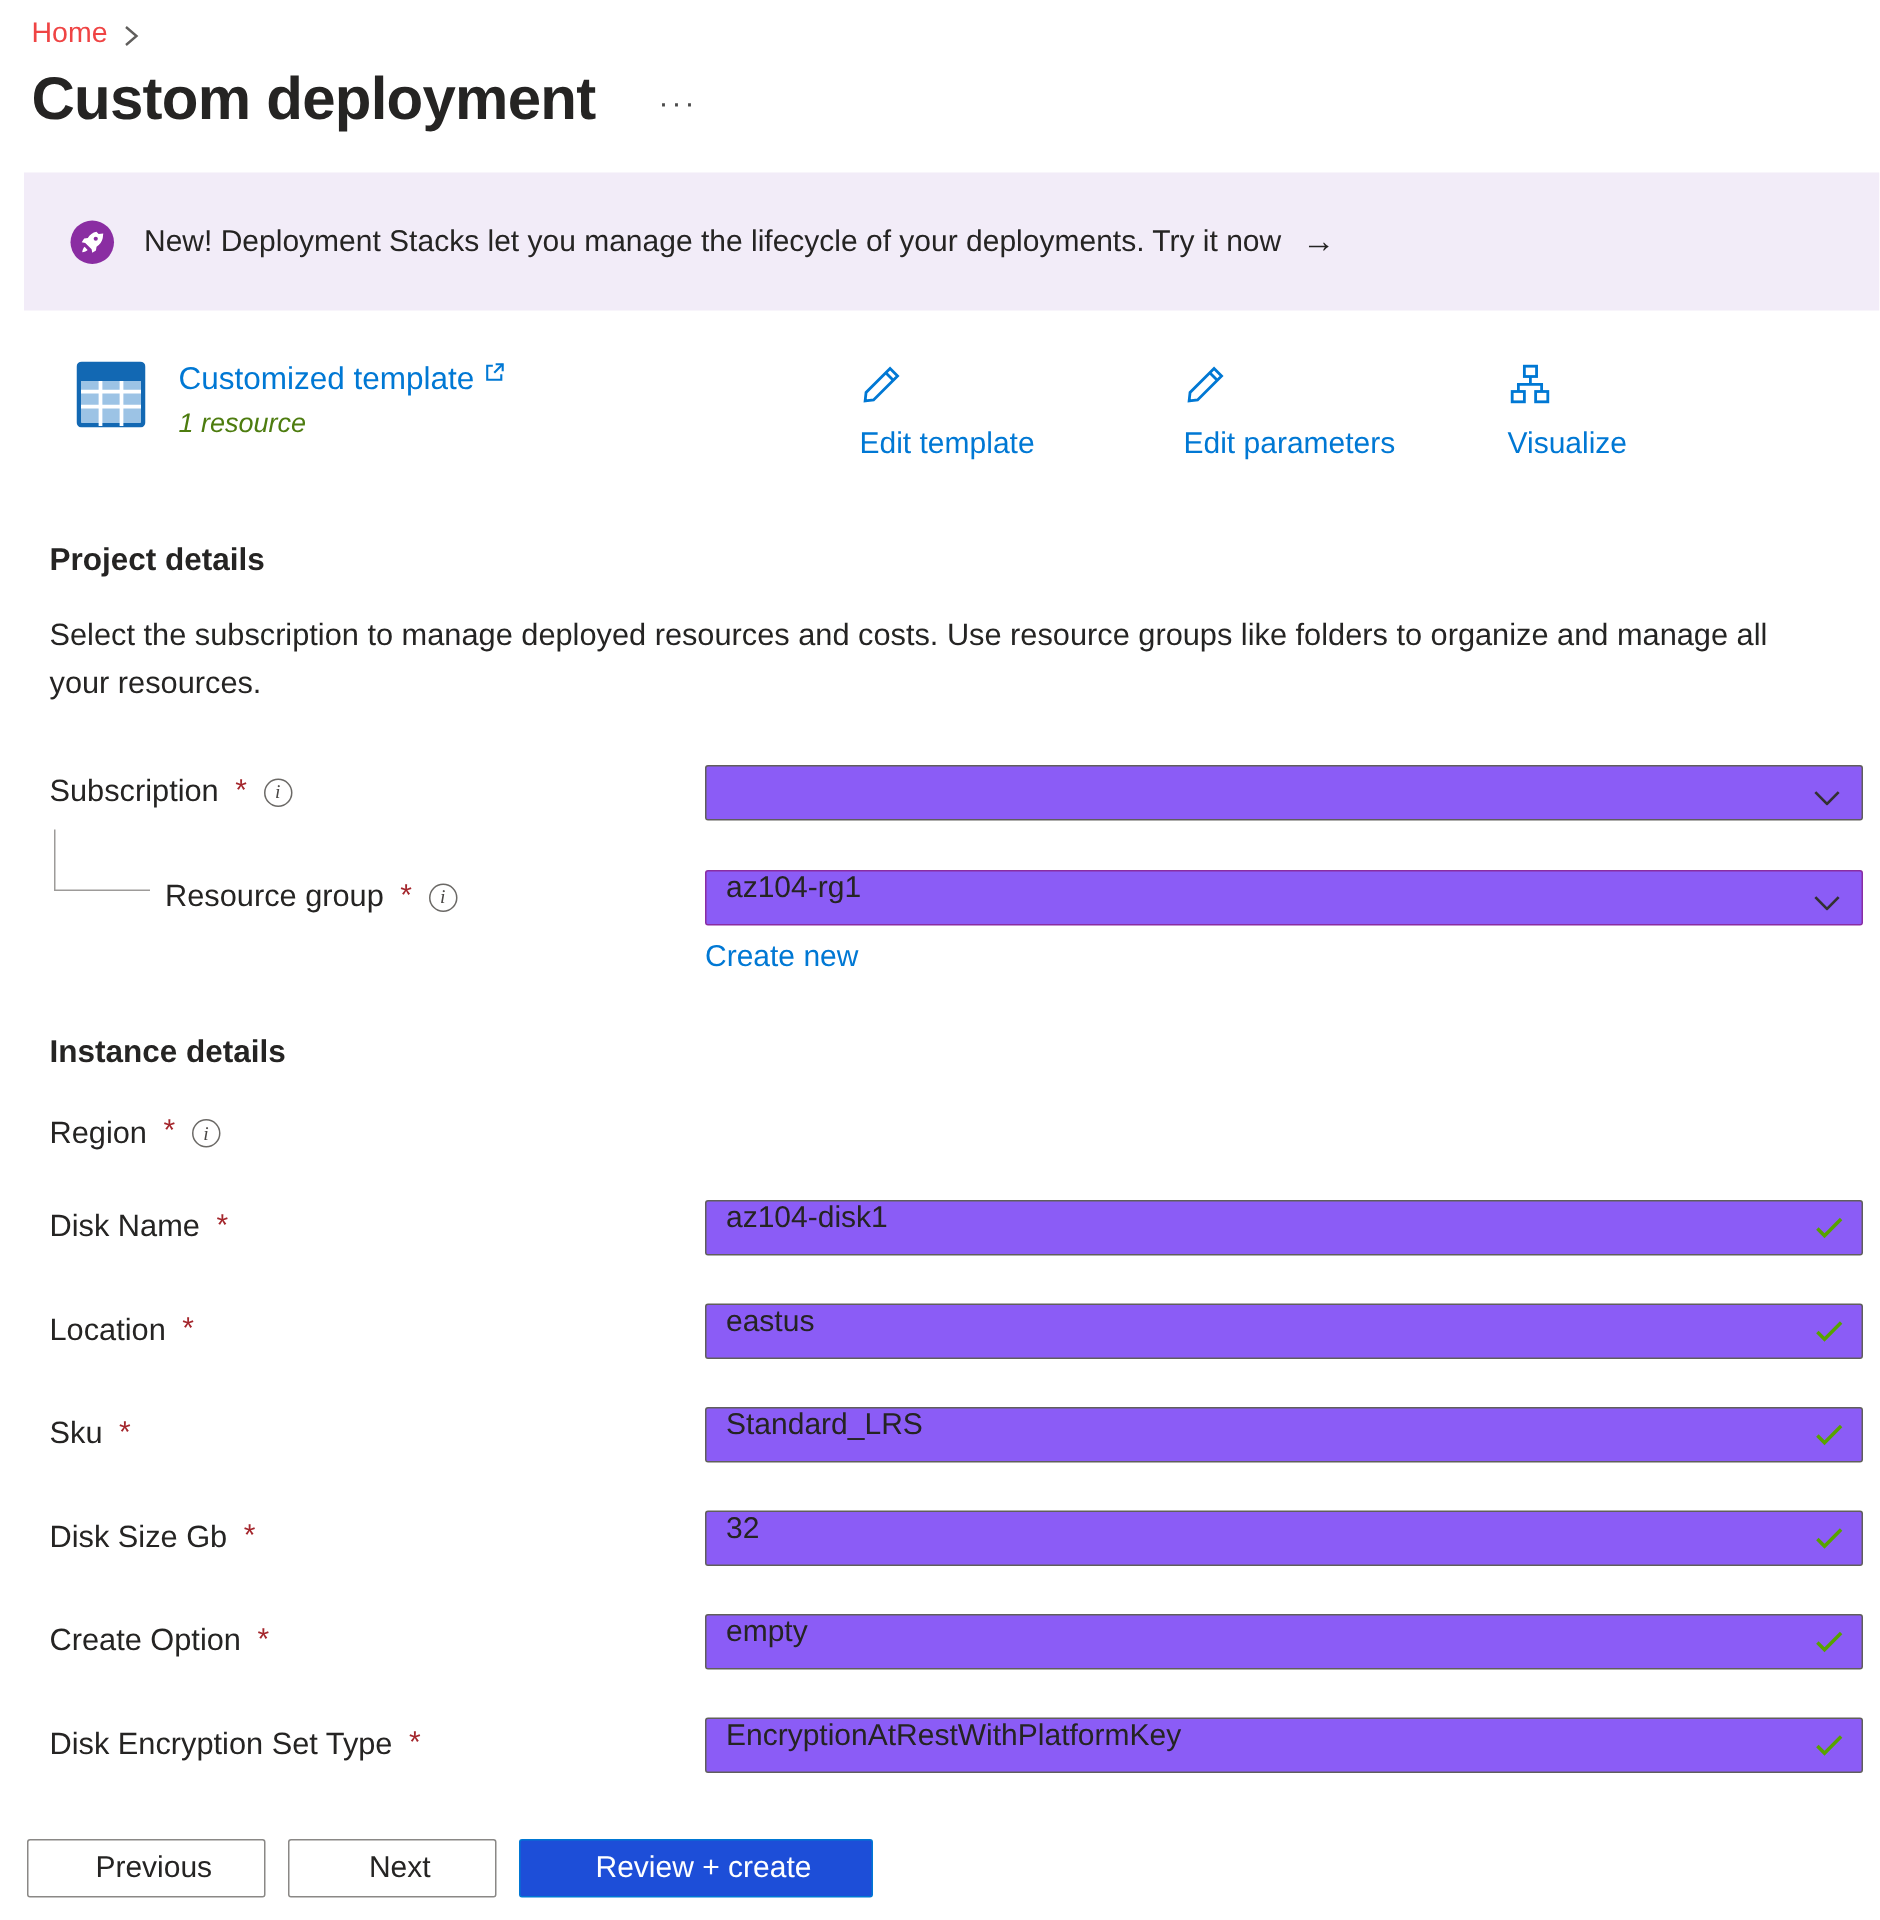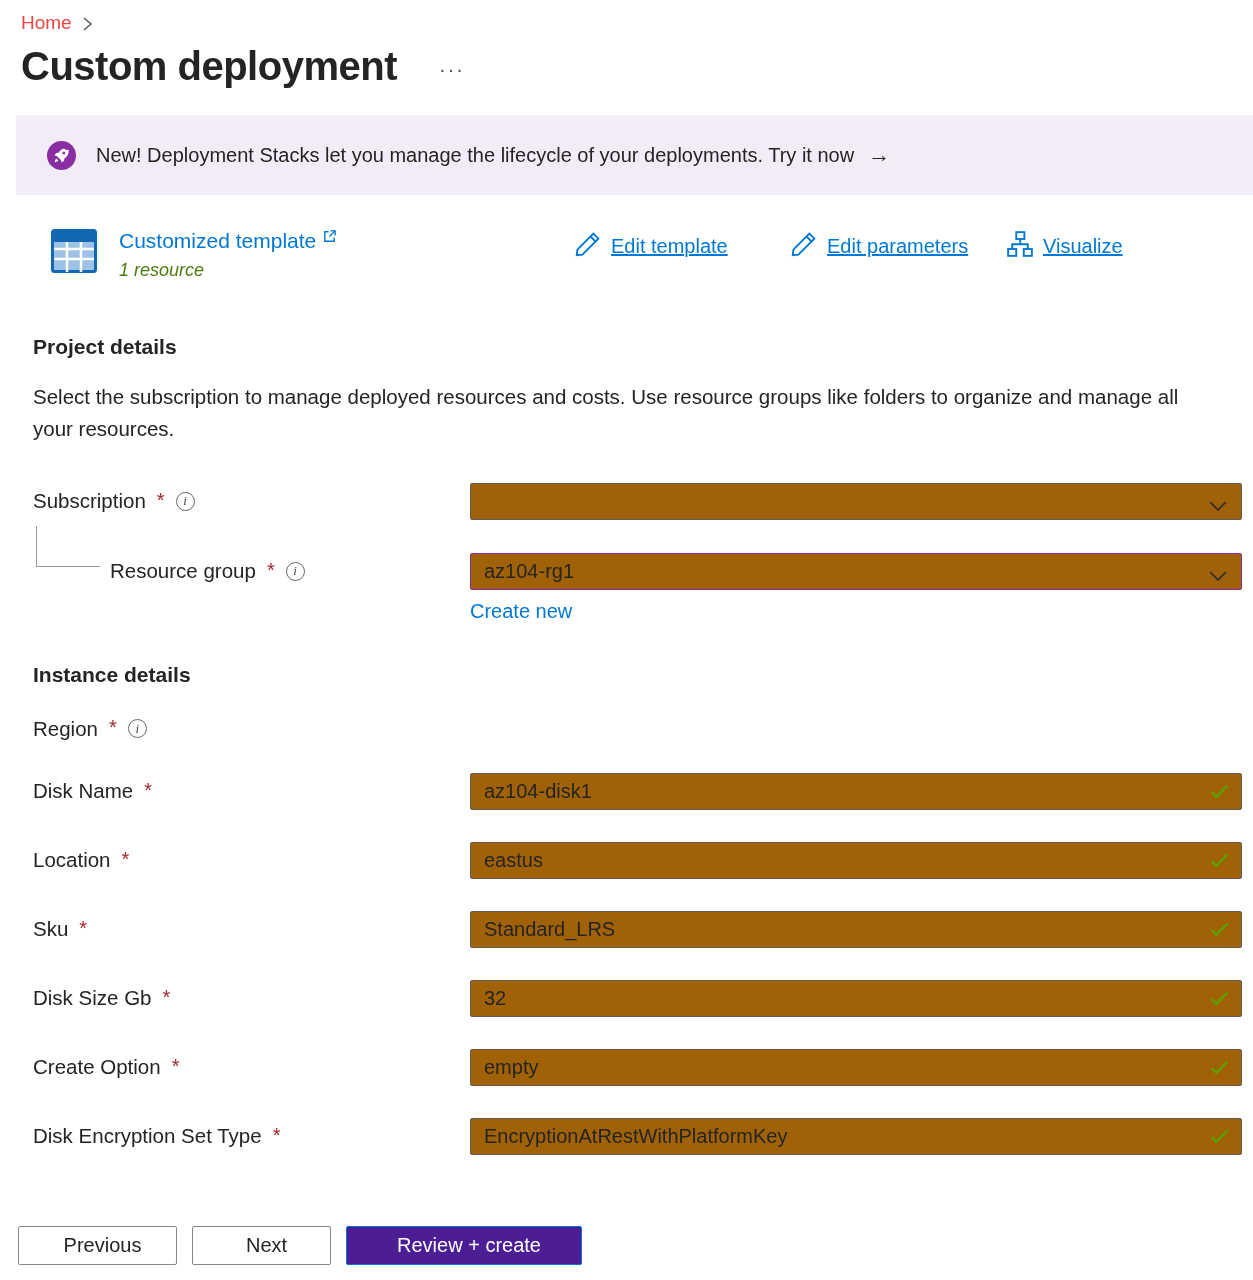--- a/index.html
+++ b/index.html
@@ -12,68 +12,68 @@
   
   .breadcrumb { display:flex; align-items:center; gap:10px; padding:12px 0 0 21px; font-size:19px; }
   .breadcrumb-link { color:#ef4444; text-decoration:none; cursor:pointer; }
   .crumb-chevron { display:inline-flex; margin-top:2px; }
   
   .title-row { display:flex; align-items:flex-start; margin:10px 0 0 21px; }
   .page-title { font-size:40px; font-weight:700; letter-spacing:-0.5px; color:#252423; }
   .more-btn { margin:14px 0 0 42px; font-size:20px; letter-spacing:2px; color:#4a4a4a; cursor:pointer; }
   .subtitle { margin:8px 0 0 21px; font-size:19px; color:#605e5c; }
   
-  .banner { margin:26px 0 0 16px; height:80px; background:#f2ecf8; display:flex; align-items:center; padding:0 24px 0 31px; }
+  .banner { margin:26px 0 0 16px; height:92px; background:#f2ecf8; display:flex; align-items:center; padding:0 24px 0 31px; }
   .rocket-badge { width:29px; height:29px; border-radius:50%; background:#8a2da2; display:flex; align-items:center; justify-content:center; flex:none; }
   .banner-text { margin-left:20px; font-size:20px; color:#252423; }
   .banner-link { color:#252423; cursor:pointer; }
   .banner-arrow { margin-left:14px; font-size:22px; color:#252423; cursor:pointer; }
   
   .template-row { display:flex; align-items:flex-start; margin:34px 16px 0 51px; }
   .template-info { display:flex; gap:22px; }
   .template-name-row { display:flex; align-items:flex-start; gap:6px; }
   .template-link { font-size:21px; color:#0078d4; cursor:pointer; }
   .resource-count { margin-top:7px; font-size:18px; color:#4d7c0f;font-style:italic; }
   .template-actions { margin-left:auto; display:flex; padding-right:16px; }
-  .action { width:216px; display:flex; flex-direction:row; align-items:center; gap:8px; color:#0078d4; font-size:20px; cursor:pointer;text-decoration:underline; }
+  .action { width:216px; display:flex; flex-direction:column; gap:8px; color:#0078d4; font-size:20px; cursor:pointer; }
   
   .section-heading { margin:54px 0 0 33px; font-size:21px; font-weight:700; color:#252423; }
   .section-desc { margin:22px 33px 0 33px; font-size:20.5px; line-height:1.55; max-width:1160px; color:#252423; }
   
   .form { margin-top:38px; }
   .form-row { display:flex; align-items:center; margin:0 0 33px 33px; }
   .label-cell { width:437px; display:flex; align-items:center; gap:11px; font-size:20.5px; color:#252423; flex:none; }
   .required { color:#a4262c; font-size:20px; position:relative; top:-1px; }
   .info-icon { width:19px; height:19px; border:1px solid #6b6966; border-radius:50%; color:#494745;
     display:inline-flex; align-items:center; justify-content:center; font-size:13px;
     font-family:"Liberation Serif",serif; font-style:italic; cursor:pointer; flex:none; }
   .input-cell { width:772px; position:relative; }
-  .field-box { height:37px; border:1px solid #605e5c; border-radius:2px; background:#a16207;
-    display:flex; align-items:center; padding:0 44px 0 13px; font-size:20px; color:#252423; cursor:pointer; }
+  .field-box { height:37px; border:1px solid #605e5c; border-radius:2px; background:#8b5cf6;
+    display:flex; padding:0 44px 0 13px; font-size:20px; color:#252423; cursor:pointer; }
   .field-box.purple { border:1.5px solid #8a2da2; }
   .chevron-icon { position:absolute; right:15px; top:14px; }
   .check-icon { position:absolute; right:13px; top:11px; }
   
   .rg-label { position:relative; padding-left:77px; }
   .tree-connector { position:absolute; left:3px; top:-33px; width:64px; height:41px;
     border-left:1px solid #9d9b99; border-bottom:1px solid #9d9b99; }
   .create-new-row { margin:-23px 0 40px 470px; }
   .create-new-link { font-size:20px; color:#0078d4; cursor:pointer; }
   .instance-heading { margin:10px 0 0 33px; }
   .instance-form { margin-top:30px; }
   .form-row.compact { margin-bottom:32px; }
   
   .footer { position:absolute; left:0; right:0; bottom:0; height:70px; background:#fff;
     display:flex; align-items:center; padding-left:18px; gap:15px; }
   .btn { height:39px; font-size:20px; border-radius:2px; cursor:pointer;
     font-family:"Liberation Sans","DejaVu Sans",sans-serif; display:inline-flex; align-items:center; justify-content:center;padding-left:10px; }
   .btn-outline { background:#fff; border:1px solid #8a8886; color:#252423; }
   .btn-prev { min-width:159px; }
   .btn-next { min-width:139px; }
-  .btn-primary { background:#4c1d95; border:1px solid #0078d4; color:#fff; min-width:236px; }
+  .btn-primary { background:#1d4ed8; border:1px solid #0078d4; color:#fff; min-width:236px; }
 </style>
 </head>
 <body>
 
 <div class="page">
 
   <div class="breadcrumb">
     <a class="breadcrumb-link">Home</a>
     <span class="crumb-chevron">
       <svg width="11" height="16" viewBox="0 0 11 16">

